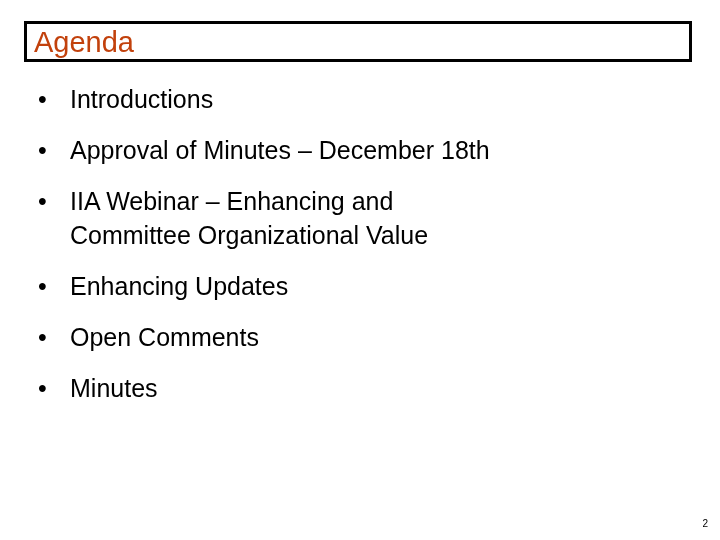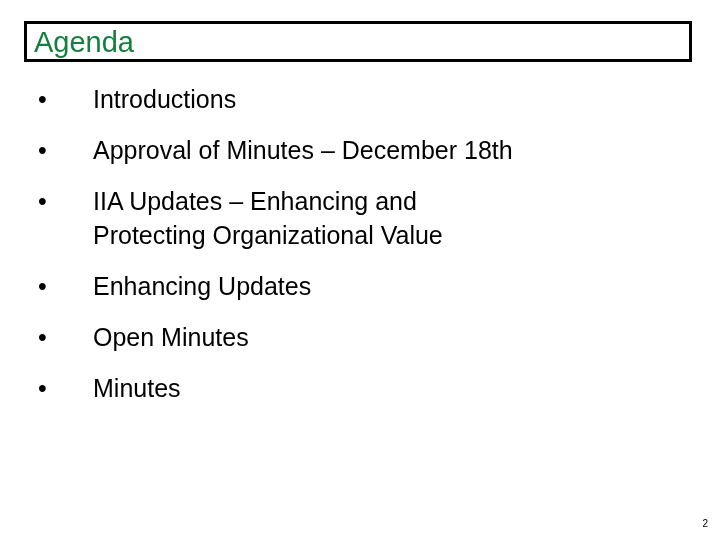--- a/index.html
+++ b/index.html
@@ -37,21 +37,21 @@
     background: #ffffff;
   }
   #title-text {
     position: absolute;
     left: 7px;
     top: 50%;
     transform: translateY(-50%);
     font-size: 29px;
     line-height: 32px;
     font-weight: normal;
-    color: #15803d;
+    color: #c2410c;
     white-space: nowrap;
     letter-spacing: 0px;
   }
 
   
   #body-list {
     position: absolute;
     left: 24px;
     top: 82px;
     width: 600px;
@@ -68,21 +68,20 @@
     left: 14px;
     top: 0;
     width: 14px;
     font-size: 25px;
     line-height: 34px;
     text-align: left;
     color: #000000;
   }
   .bullet-item .bullet-text {
     display: block;
-    margin-left: 23px;
   }
 
   
   .gap-lg { margin-bottom: 17px; }
   .gap-md { margin-bottom: 17px; }
 
   
   #page-number {
     position: absolute;
     right: 12px;
@@ -108,31 +107,31 @@
       <span class="bullet-text">Introductions</span>
     </div>
 
     <div class="bullet-item gap-lg">
       <span class="bullet-mark">•</span>
       <span class="bullet-text">Approval of Minutes – December 18th</span>
     </div>
 
     <div class="bullet-item gap-lg" style="max-width: 440px;">
       <span class="bullet-mark">•</span>
-      <span class="bullet-text">IIA Updates – Enhancing and Protecting Organizational Value</span>
+      <span class="bullet-text">IIA Webinar – Enhancing and Committee Organizational Value</span>
     </div>
 
     <div class="bullet-item gap-md">
       <span class="bullet-mark">•</span>
       <span class="bullet-text">Enhancing Updates</span>
     </div>
 
     <div class="bullet-item gap-md">
       <span class="bullet-mark">•</span>
-      <span class="bullet-text">Open Minutes</span>
+      <span class="bullet-text">Open Comments</span>
     </div>
 
     <div class="bullet-item">
       <span class="bullet-mark">•</span>
       <span class="bullet-text">Minutes</span>
     </div>
 
   </div>
 
   <div id="page-number">2</div>

